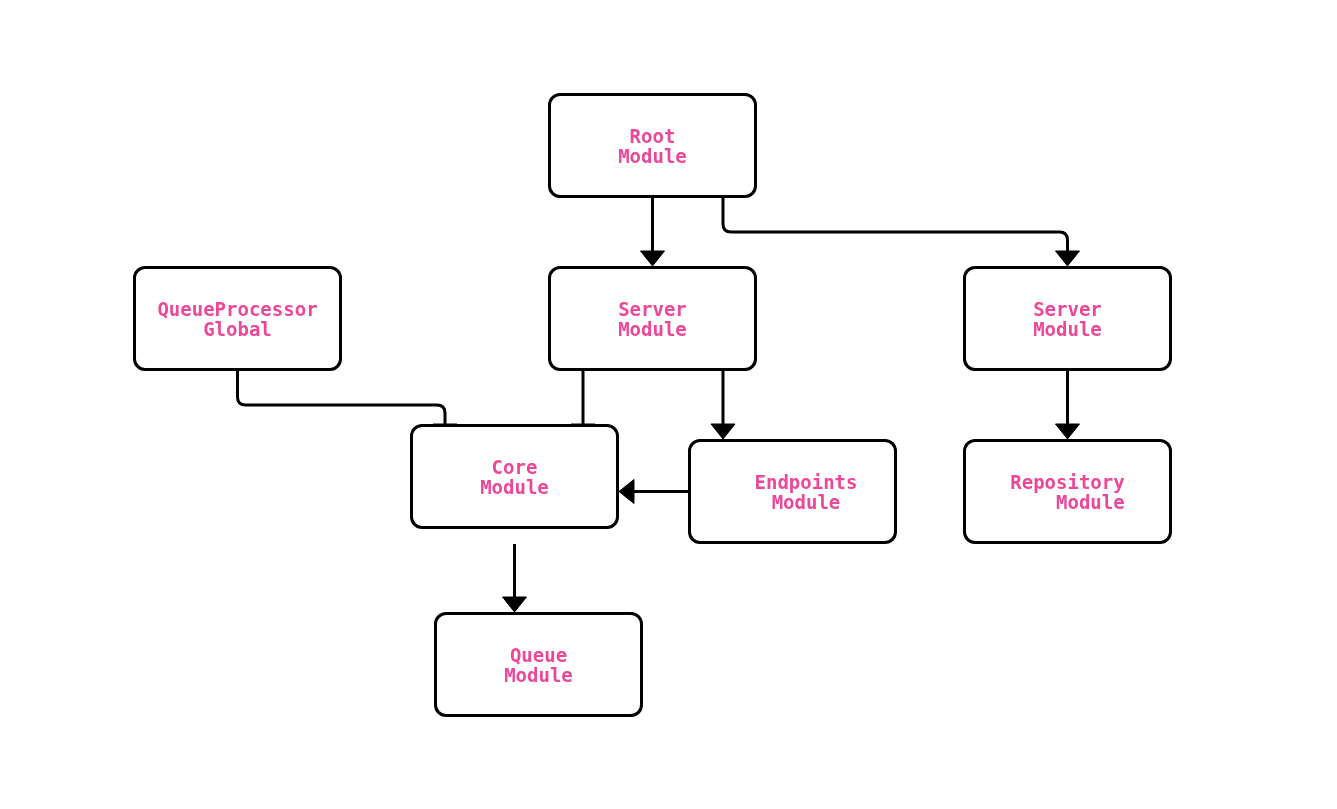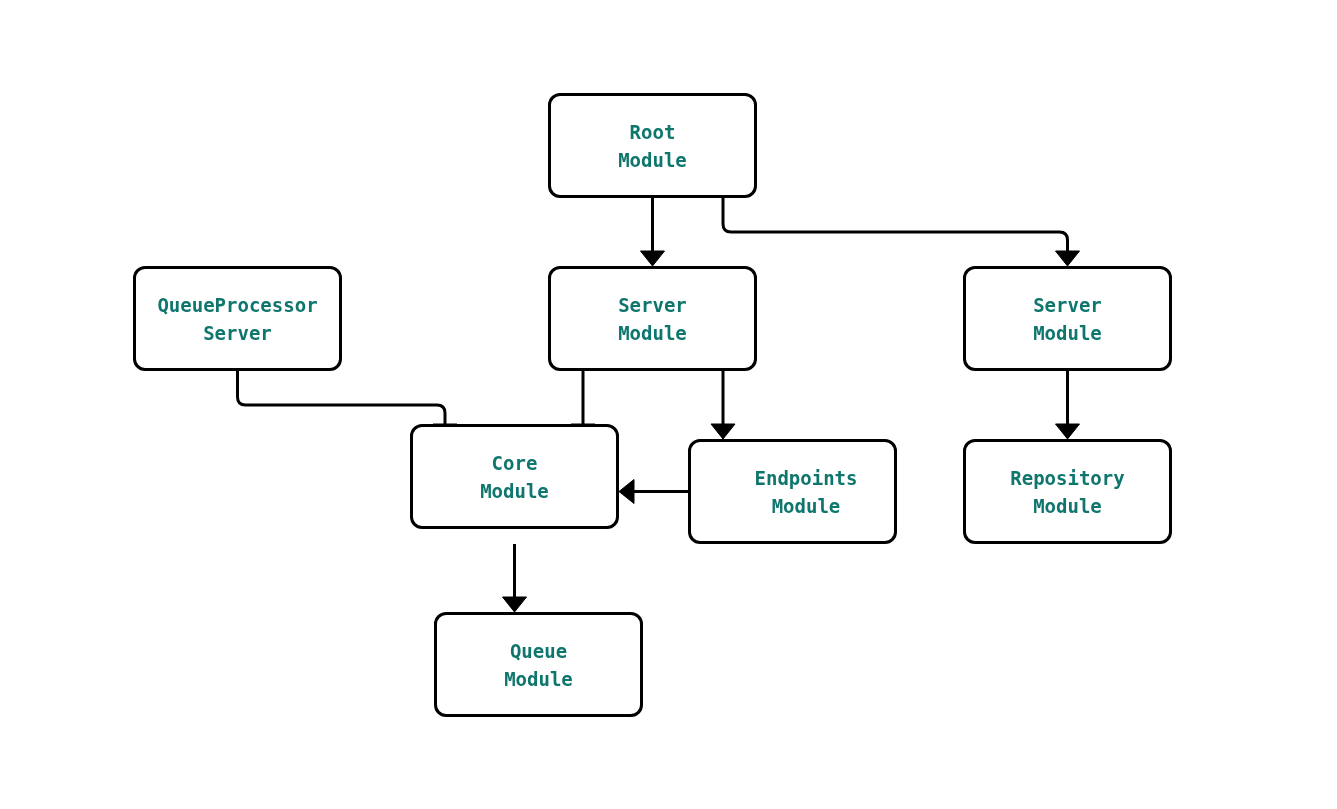--- a/index.html
+++ b/index.html
@@ -36,22 +36,22 @@
     border: 3px solid #000000;
     border-radius: 12px;
     display: flex;
     align-items: center;
     justify-content: center;
     text-align: center;
   }
   .node-label {
     font-weight: bold;
     font-size: 19px;
-    line-height: 28px;
-    color: #0f766e;
+    line-height: 20px;
+    color: #ec4899;
     white-space: pre-line;
   }
 </style>
 </head>
 <body>
 
 <div class="canvas">
 
   <svg class="edges" viewBox="0 0 1337 809" aria-hidden="true">
     <g>
@@ -88,21 +88,21 @@
     </g>
   </svg>
 
   <div class="node" style="left:548px; top:93px;">
     <span class="node-label">Root
 Module</span>
   </div>
 
   <div class="node" style="left:133px; top:266px;">
     <span class="node-label">QueueProcessor
-Server</span>
+Global</span>
   </div>
 
   <div class="node" style="left:548px; top:266px;">
     <span class="node-label">Server
 Module</span>
   </div>
 
   <div class="node" style="left:963px; top:266px;">
     <span class="node-label">Server
 Module</span>
@@ -111,21 +111,21 @@
   <div class="node" style="left:410px; top:424px;">
     <span class="node-label">Core
 Module</span>
   </div>
 
   <div class="node" style="left:688px; top:439px;padding-left:27px;">
     <span class="node-label">Endpoints
 Module</span>
   </div>
 
-  <div class="node" style="left:963px; top:439px;">
+  <div class="node" style="left:963px; top:439px;text-align:right;">
     <span class="node-label">Repository
 Module</span>
   </div>
 
   <div class="node" style="left:410px; top:612px;margin-left:24px;">
     <span class="node-label">Queue
 Module</span>
   </div>
 
 </div>

